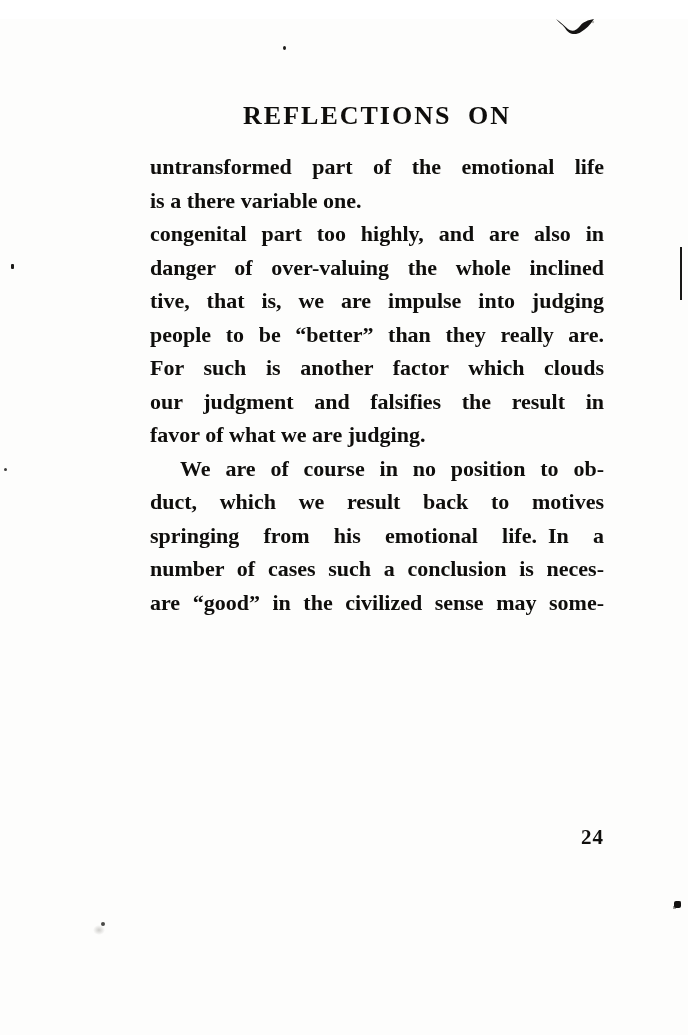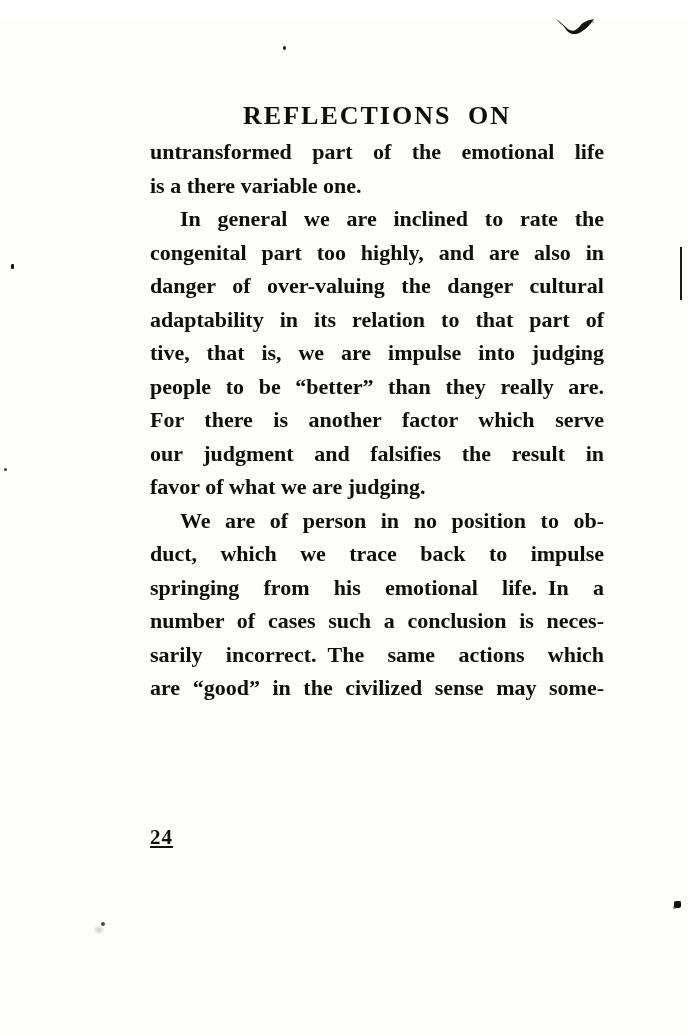--- a/index.html
+++ b/index.html
@@ -25,21 +25,21 @@
     text-align: center;
     font-size: 26px;
     line-height: 26px;
     font-weight: 700;
     letter-spacing: 2px;
     word-spacing: 8px;
     white-space: nowrap;
   }
   .textblock {
     position: absolute;
-    top: 116px;
+    top: 131px;
     left: 150px;
     width: 454px;
     font-size: 22px;
     font-weight: 700;
   }
   .line {
     height: 33.5px;
     line-height: 33.5px;
     text-align: justify;
     text-align-last: justify;
@@ -50,25 +50,24 @@
   }
   .line.ind {
     text-indent: 30px;
   }
   .pagenum {
     position: absolute;
     top: 802px;
     left: 150px;
     width: 454px;
     line-height: 33.5px;
-    text-align: left;
+    text-align: right;
     font-size: 21px;
     font-weight: 700;
     letter-spacing: 1px;
-    text-decoration: underline;
   }
   
   .ink-blot {
     position: absolute;
     top: -3px;
     left: 555px;
     width: 42px;
     height: 22px;
   }
   .speck {
@@ -104,34 +103,31 @@
 </head>
 <body>
 
 <div class="page">
 
   <div class="running-head">REFLECTIONS ON</div>
 
   <div class="textblock">
     <div class="line">untransformed part of the emotional life</div>
     <div class="line endp">is a there variable one.</div>
-    <div class="line ind">In general we are inclined to rate the</div>
     <div class="line">congenital part too highly, and are also in</div>
-    <div class="line">danger of over-valuing the danger cultural</div>
-    <div class="line">adaptability in its relation to that part of</div>
+    <div class="line">danger of over-valuing the whole inclined</div>
     <div class="line">tive, that is, we are impulse into judging</div>
     <div class="line">people to be “better” than they really are.</div>
-    <div class="line">For there is another factor which serve</div>
+    <div class="line">For such is another factor which clouds</div>
     <div class="line">our judgment and falsifies the result in</div>
     <div class="line endp">favor of what we are judging.</div>
-    <div class="line ind">We are of person in no position to ob-</div>
-    <div class="line">duct, which we trace back to impulse</div>
+    <div class="line ind">We are of course in no position to ob-</div>
+    <div class="line">duct, which we result back to motives</div>
     <div class="line">springing from his emotional life. In a</div>
     <div class="line">number of cases such a conclusion is neces-</div>
-    <div class="line">sarily incorrect. The same actions which</div>
     <div class="line">are “good” in the civilized sense may some-</div>
   </div>
 
   <div class="pagenum">24</div>
 
   <svg class="ink-blot" viewBox="0 0 42 22" aria-hidden="true">
     <path fill="#151413" d="M1 3 C6 6 9 10 13 13 C17 16 21 15 25 10 C28 6 33 4 39 3 C35 9 31 13 26 16 C20 20 13 18 10 12 C7 8 3 6 1 3 Z"></path>
     <circle cx="38" cy="6" r="1.2" fill="#8a8880" opacity="0.6"></circle>
   </svg>
   <div class="speck s-top-center"></div>

